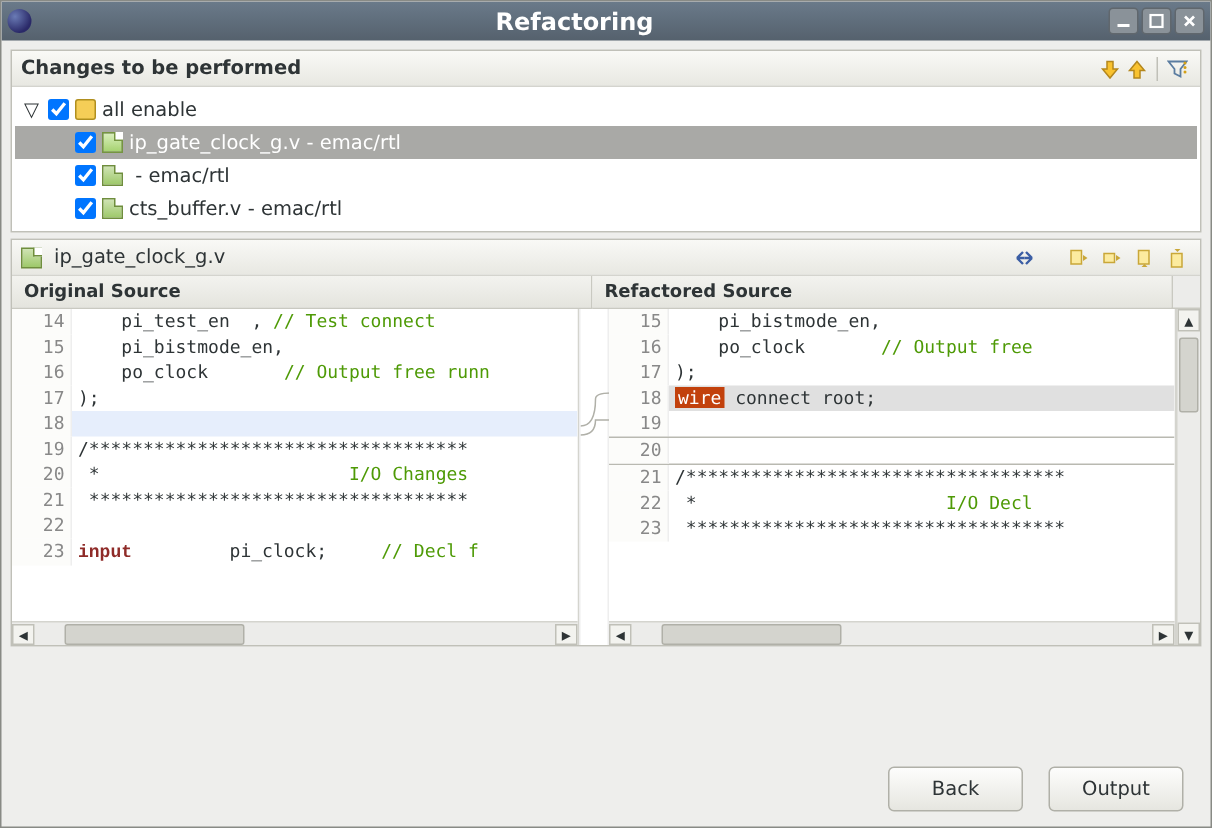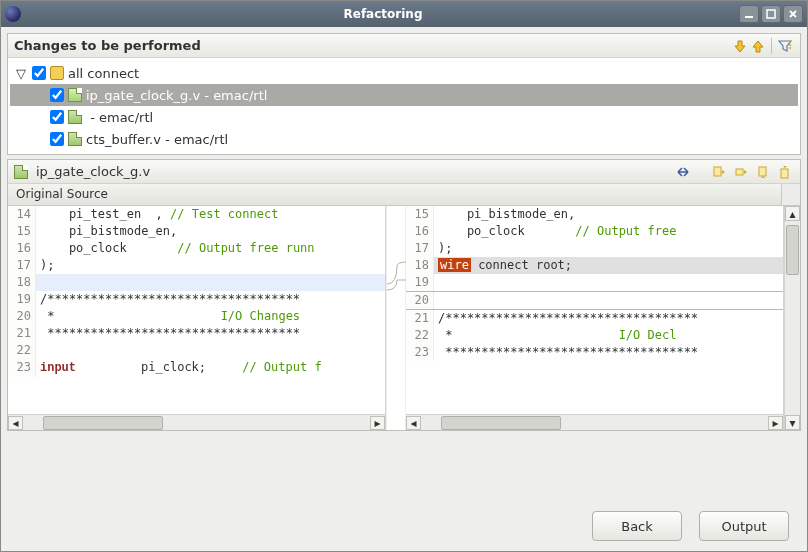--- a/index.html
+++ b/index.html
@@ -14,21 +14,21 @@
     overflow: hidden;
     border: 1px solid #888a85;
   }
   .titlebar {
     height: 26px;
     background: linear-gradient(#6a7a8a, #55616d);
     color: #fff;
     display: flex;
     align-items: center;
     padding: 0 4px;
-    font-size: 12px;
+    font-size: 16px;
     font-weight: bold;
   }
   .titlebar-icon {
     width: 16px; height: 16px;
     background: radial-gradient(circle at 5px 5px,#6a7bb5 0,#2a2968 70%);
     border-radius: 50%;
     margin-right: 6px;
     position: relative;
   }
   .titlebar-title { flex: 1; text-align: center; }
@@ -85,33 +85,33 @@
   .diff-hdr {
     background: linear-gradient(#f9f9f6,#e8e8e2);
     height: 24px; display:flex; align-items:center; gap:4px; padding:0 6px;
     border-bottom: 1px solid #d4d4ce; font-size:13px;
   }
   .diff-hdr .spacer { flex:1; }
   .diff-cols { display:flex; height:22px; }
   .colhdr {
     flex:1; background: linear-gradient(#f3f3ef,#e4e4de);
     border-bottom:1px solid #c9c9c1; border-right:1px solid #c9c9c1;
-    padding:3px 8px; font-size:12px; font-weight:normal;
+    padding:3px 8px; font-size:12px; font-weight:bold;
   }
   .sbspace{width:18px;background:#ececea;border-bottom:1px solid #c9c9c1;}
   .diff-body { flex:1; display:flex; position:relative; }
   .pane { flex:1; display:flex; flex-direction:column; border-right:1px solid #d4d4ce; min-width:0; }
   .pane:last-of-type{border-right:none;}
   .code {
     flex:1; overflow:hidden; font-family:"DejaVu Sans Mono",Consolas,monospace;
     font-size:12px; line-height:17px; background:#fff; position:relative;
   }
   .code-inner{display:flex;flex-direction:column;}
   .cline { display:flex; white-space:pre; }
-  .ln { width:28px; text-align:right; color:#888; padding-right:4px; user-select:none; background:#fcfcfa; border-right:1px solid #eee;}
+  .ln { width:40px; text-align:right; color:#888; padding-right:4px; user-select:none; background:#fcfcfa; border-right:1px solid #eee;}
   .tx { flex:1; padding-left:4px; overflow:hidden; }
   .cline.hl .tx { background:#e6eefc; }
   .cline.inshi .tx { background:#e0e0e0; }
   .cline.inshi .tx .wire { background:#c2410c; color:#fff; padding:0 2px; }
   .cline.divborder { border-top:1px solid #b9b9b1; border-bottom:1px solid #b9b9b1; }
   .cmt { color:#4e9a06; }
   .kw { color:#8f2b28; font-weight:bold;font-family:Liberation Mono, monospace; }
   .hscroll {
     height:16px; background:#ececea; border-top:1px solid #d4d4ce;
     display:flex; align-items:center; position:relative;
@@ -188,21 +188,21 @@
             <circle cx="12" cy="6" r="1" fill="#d4a016"></circle>
             <circle cx="12" cy="9" r="1" fill="#d4a016"></circle>
           </svg>
         </span>
     </div>
     <div class="tree">
       <div class="trow">
         <span class="dis">▽</span>
         <input type="checkbox" class="cb" checked="" style="">
         <span class="chico"></span>
-        <span>all connect</span>
+        <span>all enable</span>
       </div>
       <div class="trow sel" style="padding-left:36px;">
         <input type="checkbox" class="cb" checked="" style="">
         <span class="fileico"></span>
         <span>ip_gate_clock_g.v</span>
         <span>&nbsp;-&nbsp;</span>
         <span>emac/rtl</span>
       </div>
       <div class="trow" style="padding-left:36px;">
         <input type="checkbox" class="cb" checked="" style="">
@@ -252,37 +252,38 @@
         </span>
       <span class="ticon">
           <svg width="14" height="14">
             <rect x="3" y="4" width="7" height="9" fill="#fceb9f" stroke="#c9a738"></rect>
             <path d="M5 1 l2 2 l2 -2" fill="#c9a738"></path>
           </svg>
         </span>
     </div>
     <div class="diff-cols">
       <div class="colhdr">Original Source</div>
+      <div class="colhdr">Refactored Source</div>
       <div class="sbspace"></div>
     </div>
     <div class="diff-body">
 
       <div class="pane">
         <div class="code">
           <div class="code-inner" id="left-code">
               <div class="cline"><span class="ln">14</span><span class="tx">    pi_test_en  , <span class="cmt">// Test connect</span></span></div>
               <div class="cline"><span class="ln">15</span><span class="tx">    pi_bistmode_en,</span></div>
               <div class="cline"><span class="ln">16</span><span class="tx">    po_clock       <span class="cmt">// Output free runn</span></span></div>
               <div class="cline"><span class="ln">17</span><span class="tx">);</span></div>
               <div class="cline hl"><span class="ln">18</span><span class="tx"> </span></div>
               <div class="cline"><span class="ln">19</span><span class="tx">/***********************************</span></div>
               <div class="cline"><span class="ln">20</span><span class="tx"> *                       <span class="cmt">I/O Changes</span></span></div>
               <div class="cline"><span class="ln">21</span><span class="tx"> ***********************************</span></div>
               <div class="cline"><span class="ln">22</span><span class="tx"> </span></div>
-              <div class="cline"><span class="ln">23</span><span class="tx"><span class="kw">input</span>         pi_clock;     <span class="cmt">// Output f</span></span></div>
+              <div class="cline"><span class="ln">23</span><span class="tx"><span class="kw">input</span>         pi_clock;     <span class="cmt">// Decl f</span></span></div>
             </div>
         </div>
         <div class="hscroll">
           <div class="harrow">◂</div>
           <div class="htrack">
               <div class="hthumb"></div>
             </div>
           <div class="harrow">▸</div>
         </div>
       </div>

